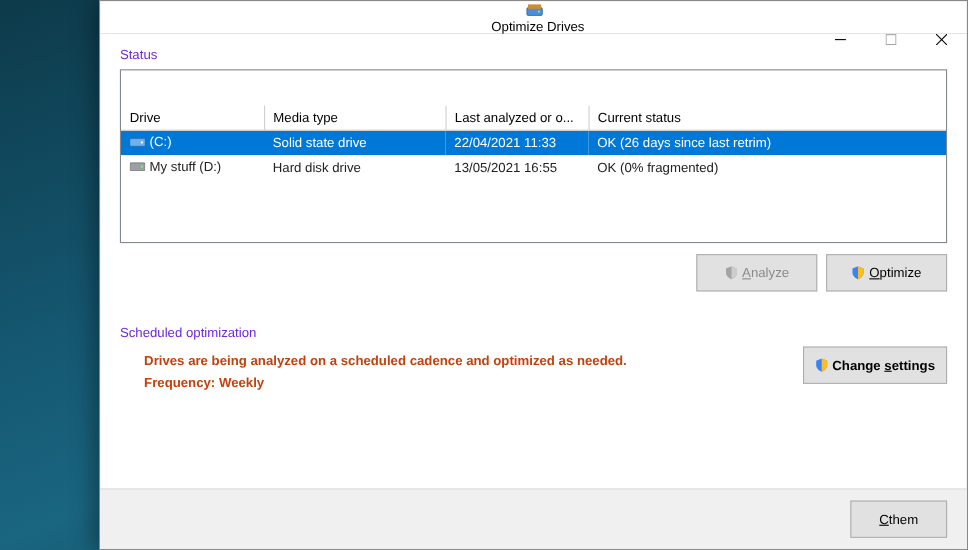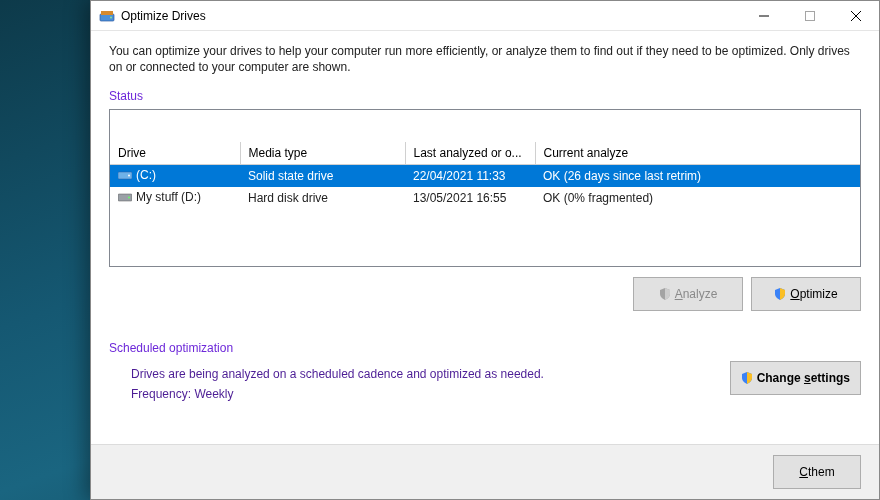--- a/index.html
+++ b/index.html
@@ -23,20 +23,21 @@
     box-shadow: -4px 0 20px rgba(0,0,0,0.4);
     display: flex;
     flex-direction: column;
   }
   .titlebar {
     height: 30px;
     display: flex;
     align-items: center;
     padding-left: 8px;
     border-bottom: 1px solid #e5e5e5;
+    flex-direction: column;
   }
   .titlebar .app-icon {
     width: 16px; height: 16px;
     margin-right: 6px;
     display: inline-flex;
   }
   .titlebar .title { font-size: 12px; color: #000; }
   .win-controls {
     margin-left: auto;
     display: flex;
@@ -120,21 +121,21 @@
   .win-button.disabled .shield { filter: grayscale(1); opacity:.6; }
   .schedule {
     margin-top: 30px;
   }
   .sched-body {
     border-top: none;
     padding: 6px 2px 0 22px;
     position: relative;
   }
   .sched-on { font-weight: 600; font-size: 12px; margin-bottom: 4px; }
-  .sched-line { font-size: 12px; color: #4c1d95; margin-bottom: 6px; }
+  .sched-line { font-size: 12px; color: #c2410c; margin-bottom: 6px; font-weight: bold; }
   .change-settings {
     position: absolute;
     right: 0;
     top: 0;
     min-width: 130px;
     font-weight: bold;
   }
   .footer {
     border-top: 1px solid #dcdcdc;
     background: #f0f0f0;
@@ -180,32 +181,31 @@
       <div class="win-btn">
         <svg viewBox="0 0 10 10">
             <line x1="0" y1="0" x2="10" y2="10" stroke="#000" stroke-width="1"></line>
             <line x1="10" y1="0" x2="0" y2="10" stroke="#000" stroke-width="1"></line>
           </svg>
       </div>
     </div>
   </div>
 
   <div class="content">
-    <p class="intro">You can optimize your drives to help your computer run more efficiently, or analyze them to find out if they need to be optimized. Only drives on or connected to your computer are shown.</p>
 
     <div class="section-label">Status</div>
 
     <div class="drive-table">
       <table>
         <thead>
           <tr>
             <th class="col-drive">Drive</th>
             <th class="col-media">Media type</th>
             <th class="col-last">Last analyzed or o...</th>
-            <th>Current analyze</th>
+            <th>Current status</th>
           </tr>
         </thead>
         <tbody id="drive-rows">
             <tr class="selected">
               <td><span class="drive-icon"><svg width="14" height="12" viewBox="0 0 14 12">
                     <rect x="0" y="3" width="14" height="7" rx="1" fill="#6fb1e8" stroke="#2c5aa0" stroke-width="0.5"></rect>
                     <circle cx="11" cy="6.5" r="1" fill="#fff"></circle>
                   </svg></span><span>(C:)</span></td>
               <td>Solid state drive</td>
               <td>22/04/2021 11:33</td>

